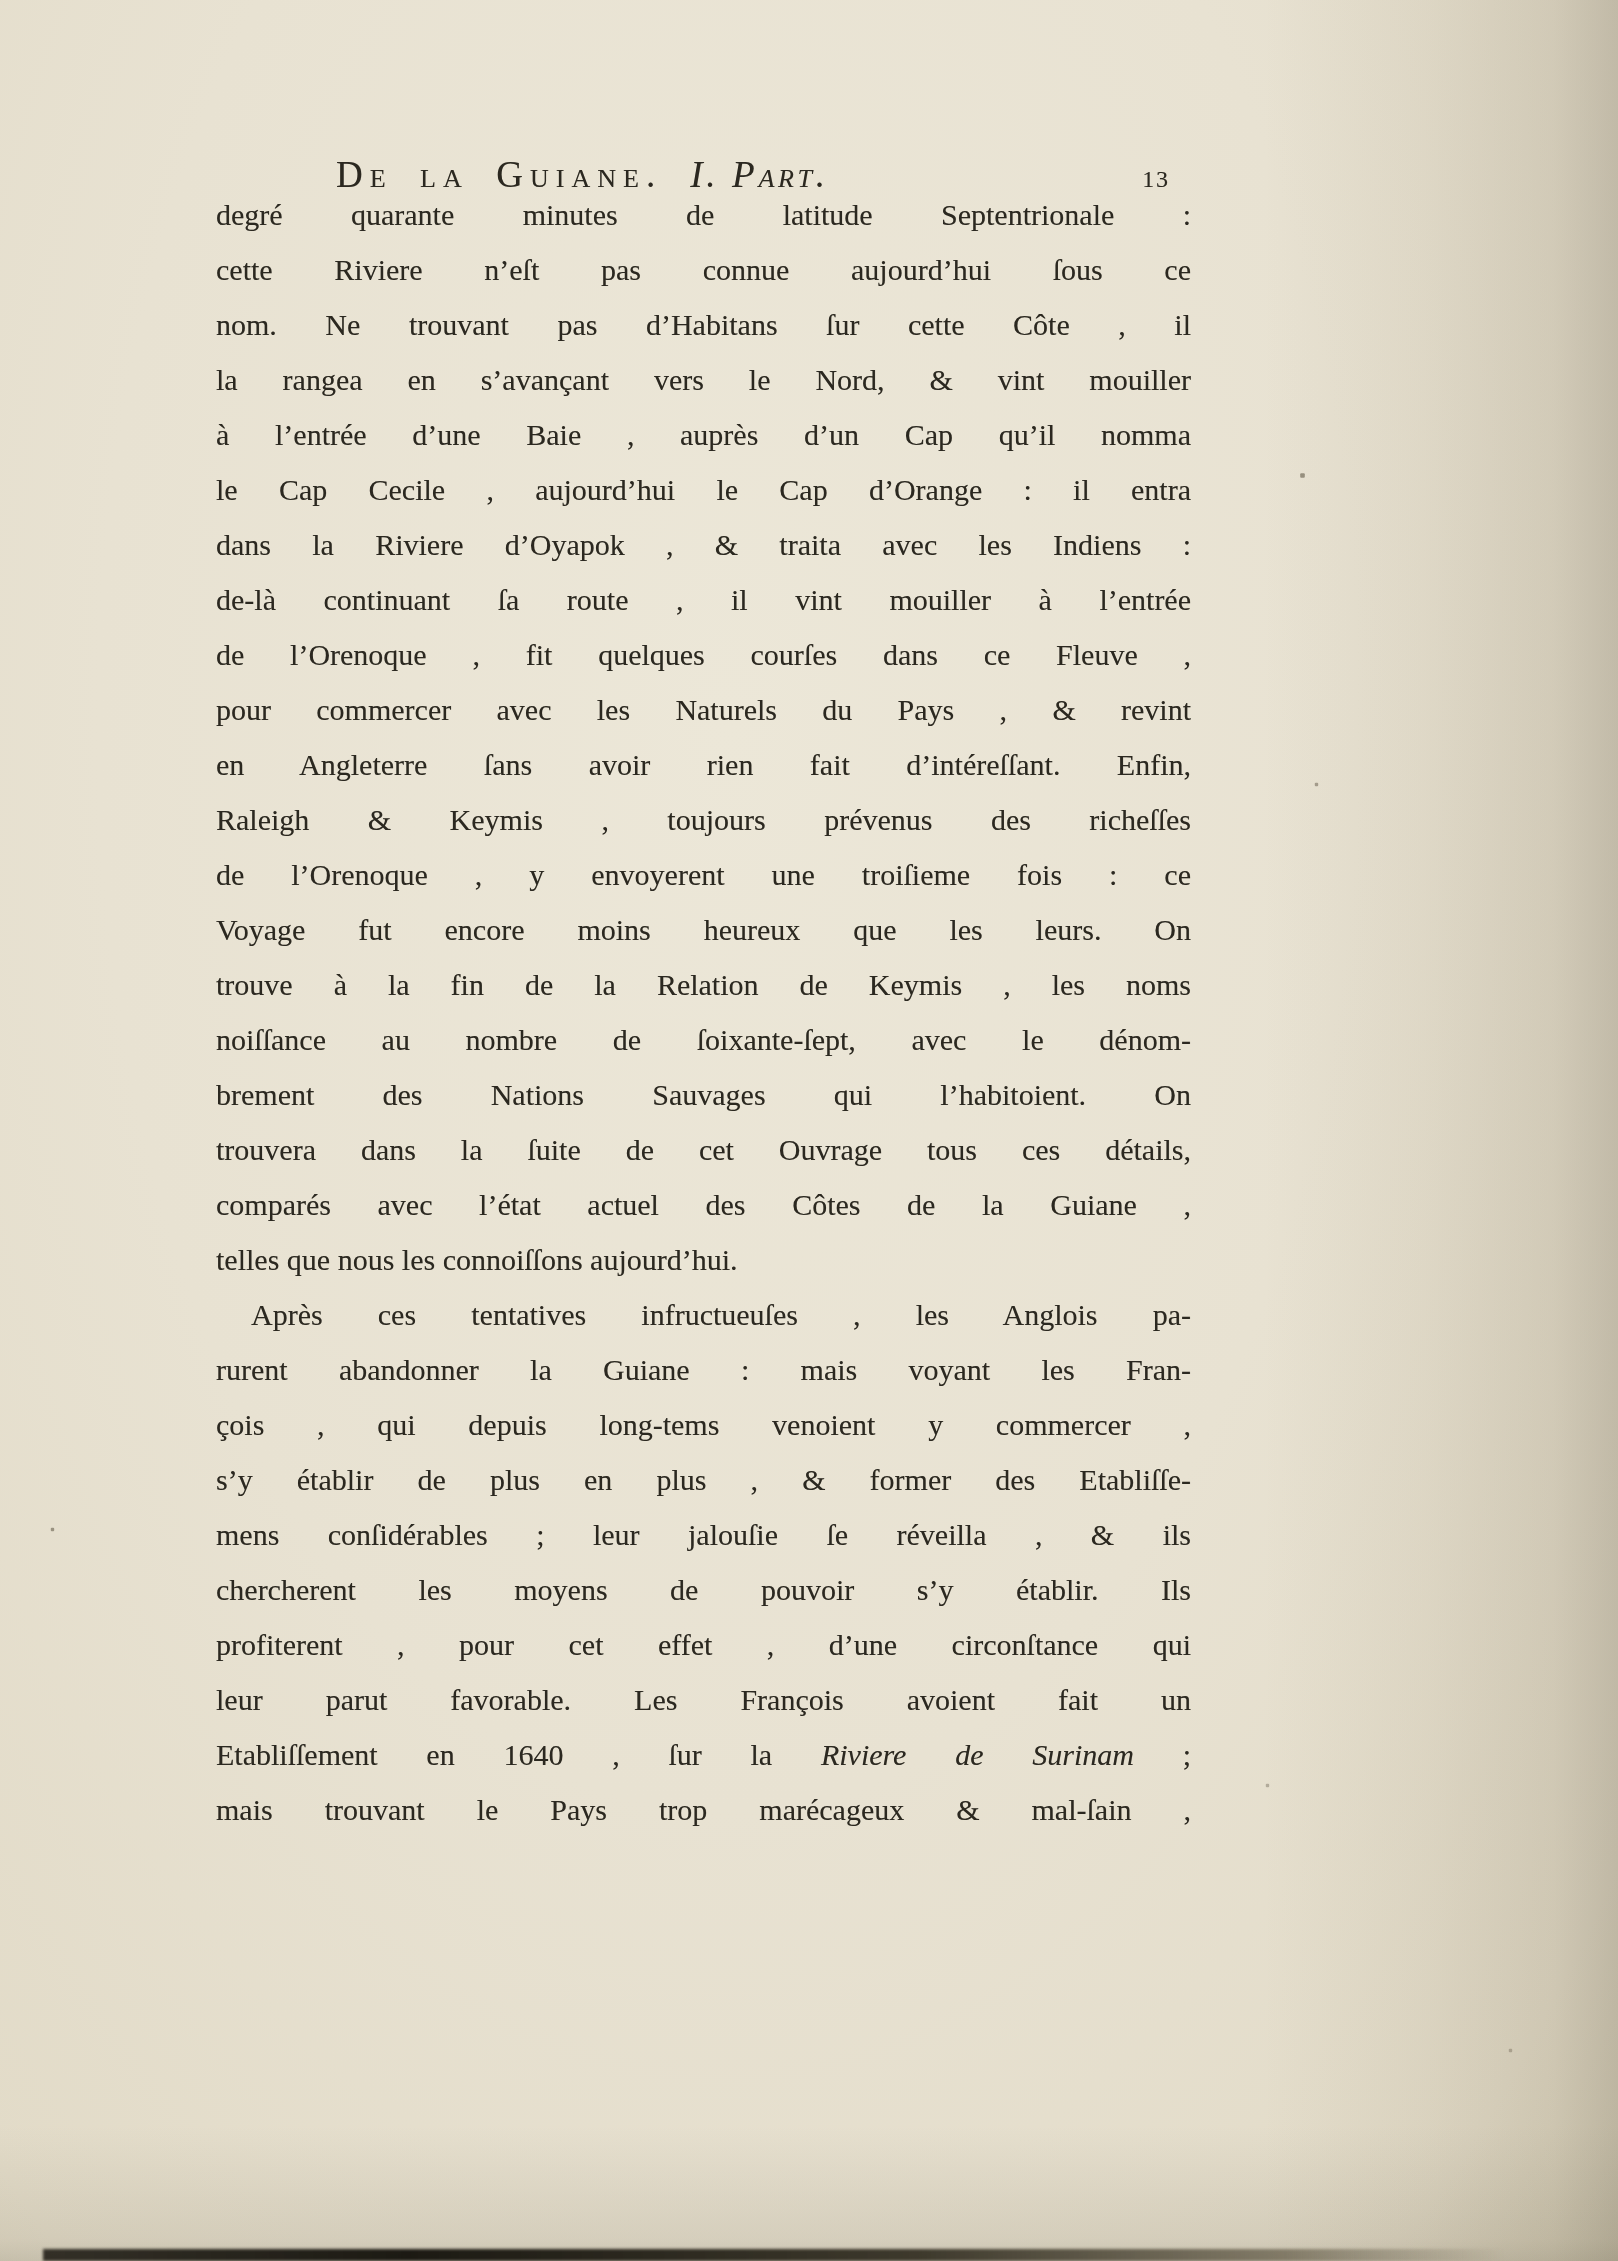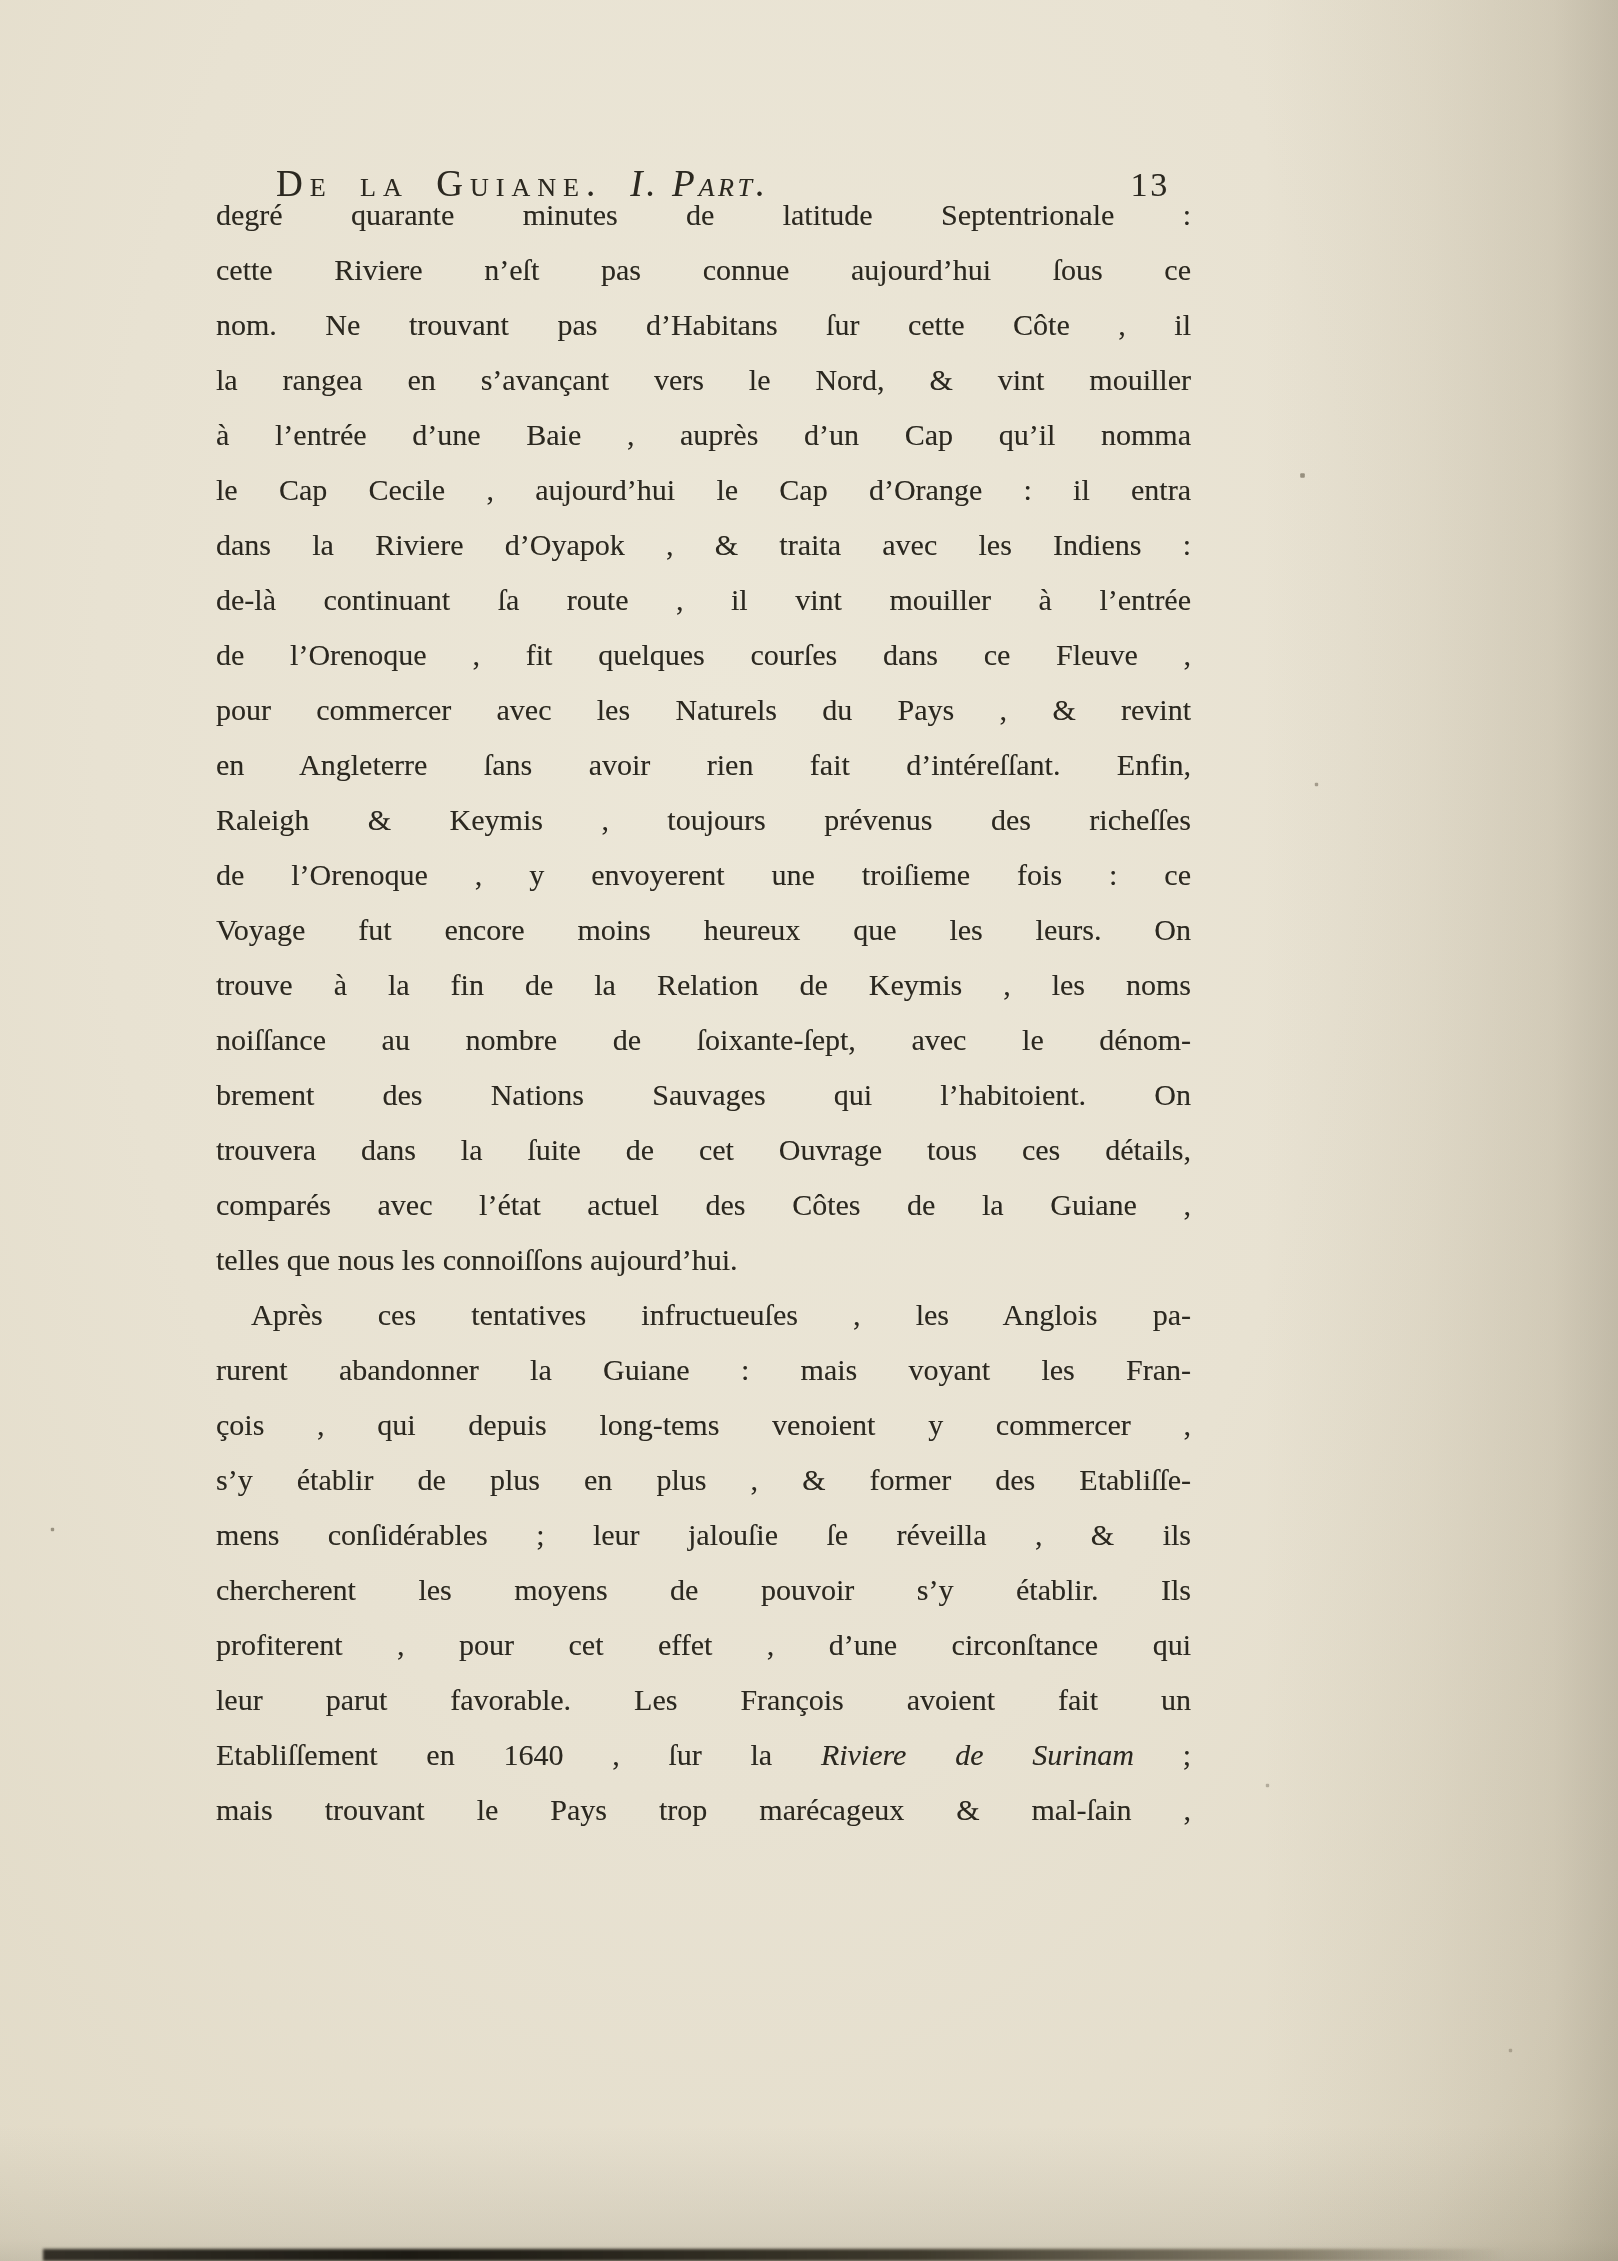--- a/index.html
+++ b/index.html
@@ -39,39 +39,39 @@
       52px 1529px 0 1.2px rgba(72,63,46,0.48),
       1267px 1785px 0 1.2px rgba(72,63,46,0.32),
       1510px 2050px 0 1.2px rgba(72,63,46,0.30);
   }
   .header {
     position: absolute; top: 129px; left: 216px; width: 975px;
     display: flex; align-items: baseline;
     text-shadow: 0.2px 0.2px 0.5px rgba(40,36,28,0.30);
   }
   .running-title {
-    margin-left: 60px;
+    margin-left: 120px;
     font-variant: small-caps;
     font-size: 37px;
     letter-spacing: 0.19em;
     word-spacing: 0.30em;
     white-space: nowrap;
   }
   .running-part {
     margin-left: 28px;
     font-style: italic;
     font-variant: small-caps;
     font-size: 37px;
     letter-spacing: 0.10em;
     white-space: nowrap;
   }
   .page-number {
     margin-left: auto;
     margin-right: 21px;
-    font-size: 34px;
+    font-size: 24px;
     letter-spacing: 0.08em;
     margin-top: 37px;
   }
   .body-text {
     position: absolute; top: 187px; left: 216px; width: 975px;
     font-size: 30px;
     text-shadow: 0.2px 0.2px 0.5px rgba(40,36,28,0.30);
   }
   .line {
     height: 55px;

